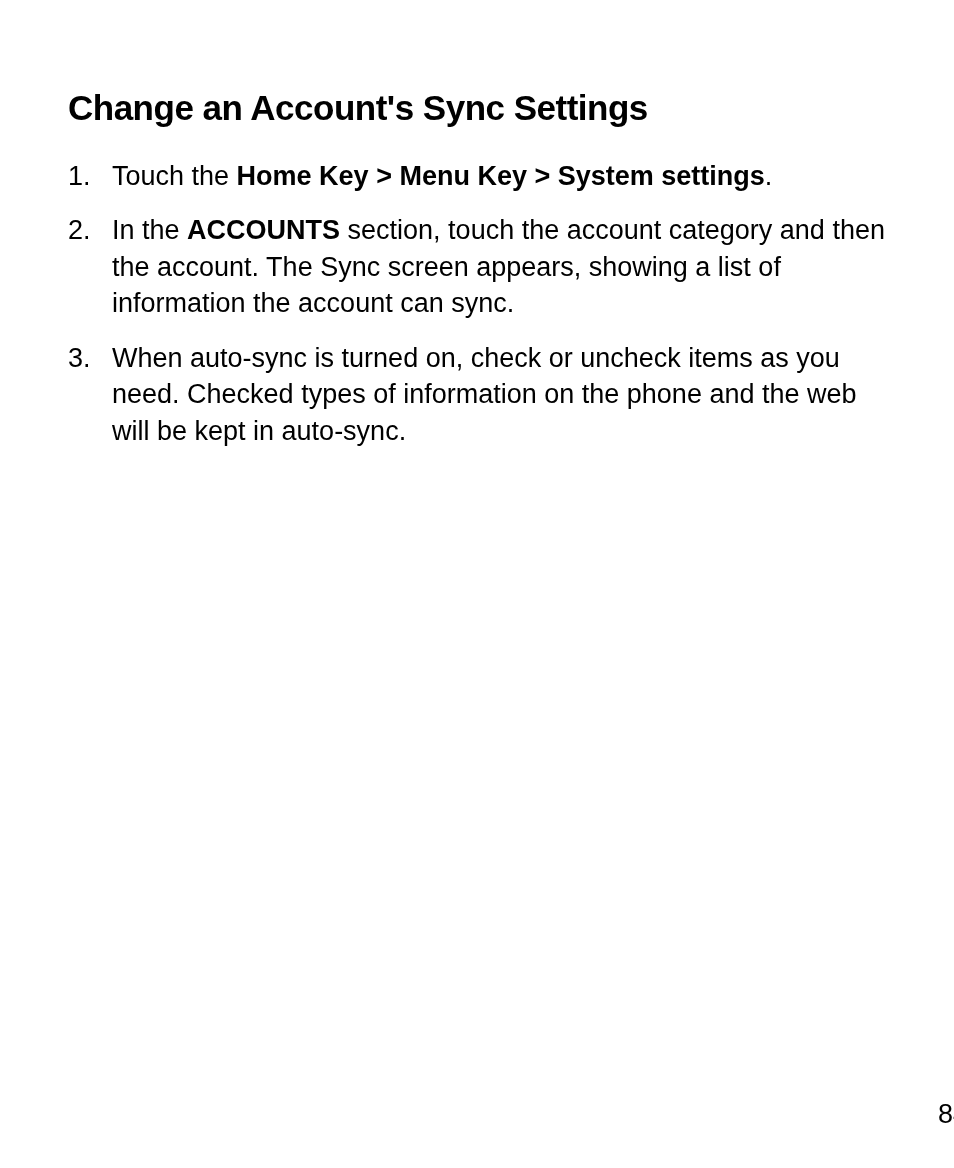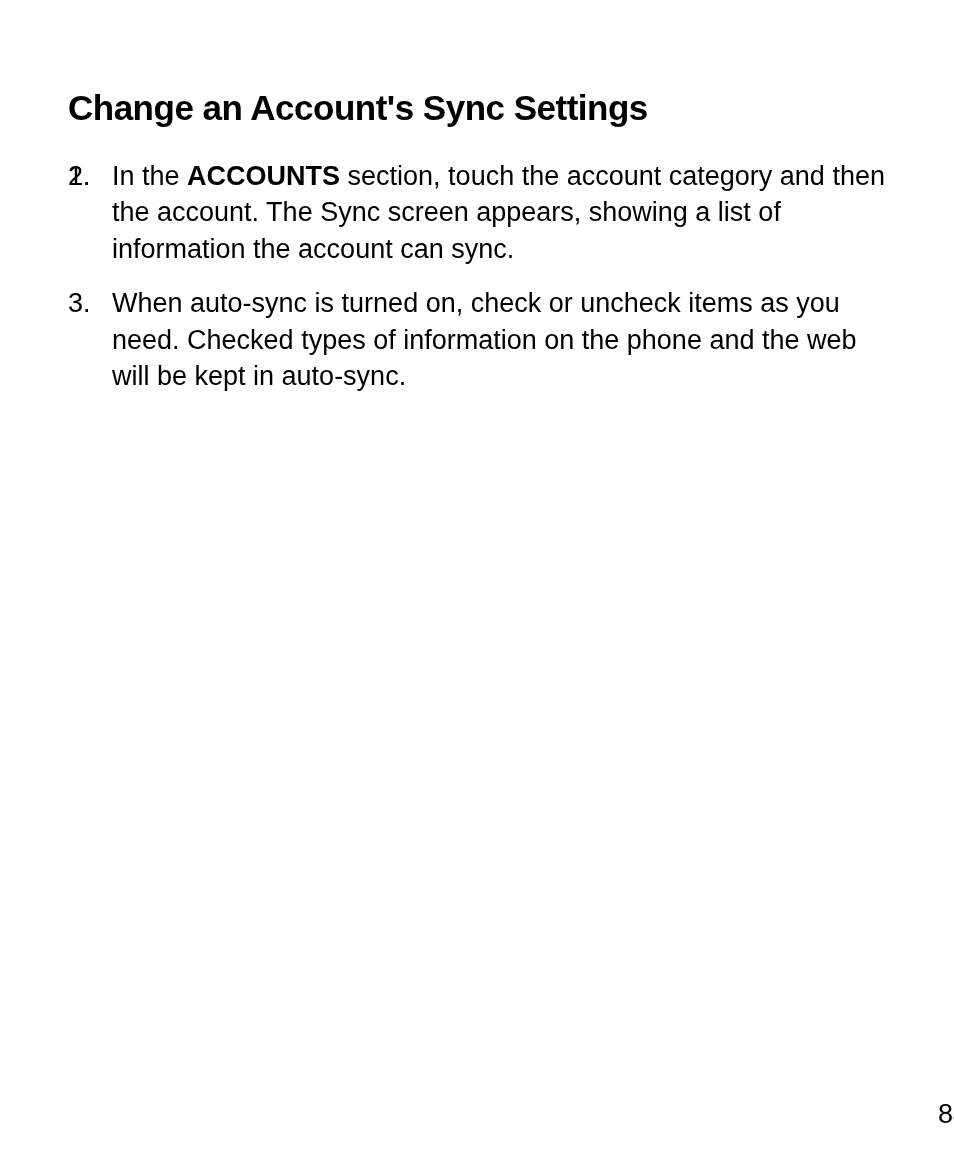--- a/index.html
+++ b/index.html
@@ -51,20 +51,21 @@
     }
   </style>
 </head>
 <body>
 
 <h1 class="heading">Change an Account's Sync Settings</h1>
 
 <ol class="list">
   <li class="list-item">
     <span class="list-number">1.</span>
+    <span><span>Touch the </span><span class="bold">Home Key &gt; Menu Key &gt; System settings</span><span>.</span></span>
   </li>
   <li class="list-item">
     <span class="list-number">2.</span>
     <span><span>In the </span><span class="bold">ACCOUNTS</span><span> section, touch the account category and then the account. The Sync screen appears, showing a list of information the account can sync.</span></span>
   </li>
   <li class="list-item">
     <span class="list-number">3.</span>
     <span><span>When auto-sync is turned on, check or uncheck items as you need. Checked types of information on the phone and the web will be kept in auto-sync.</span></span>
   </li>
 </ol>

